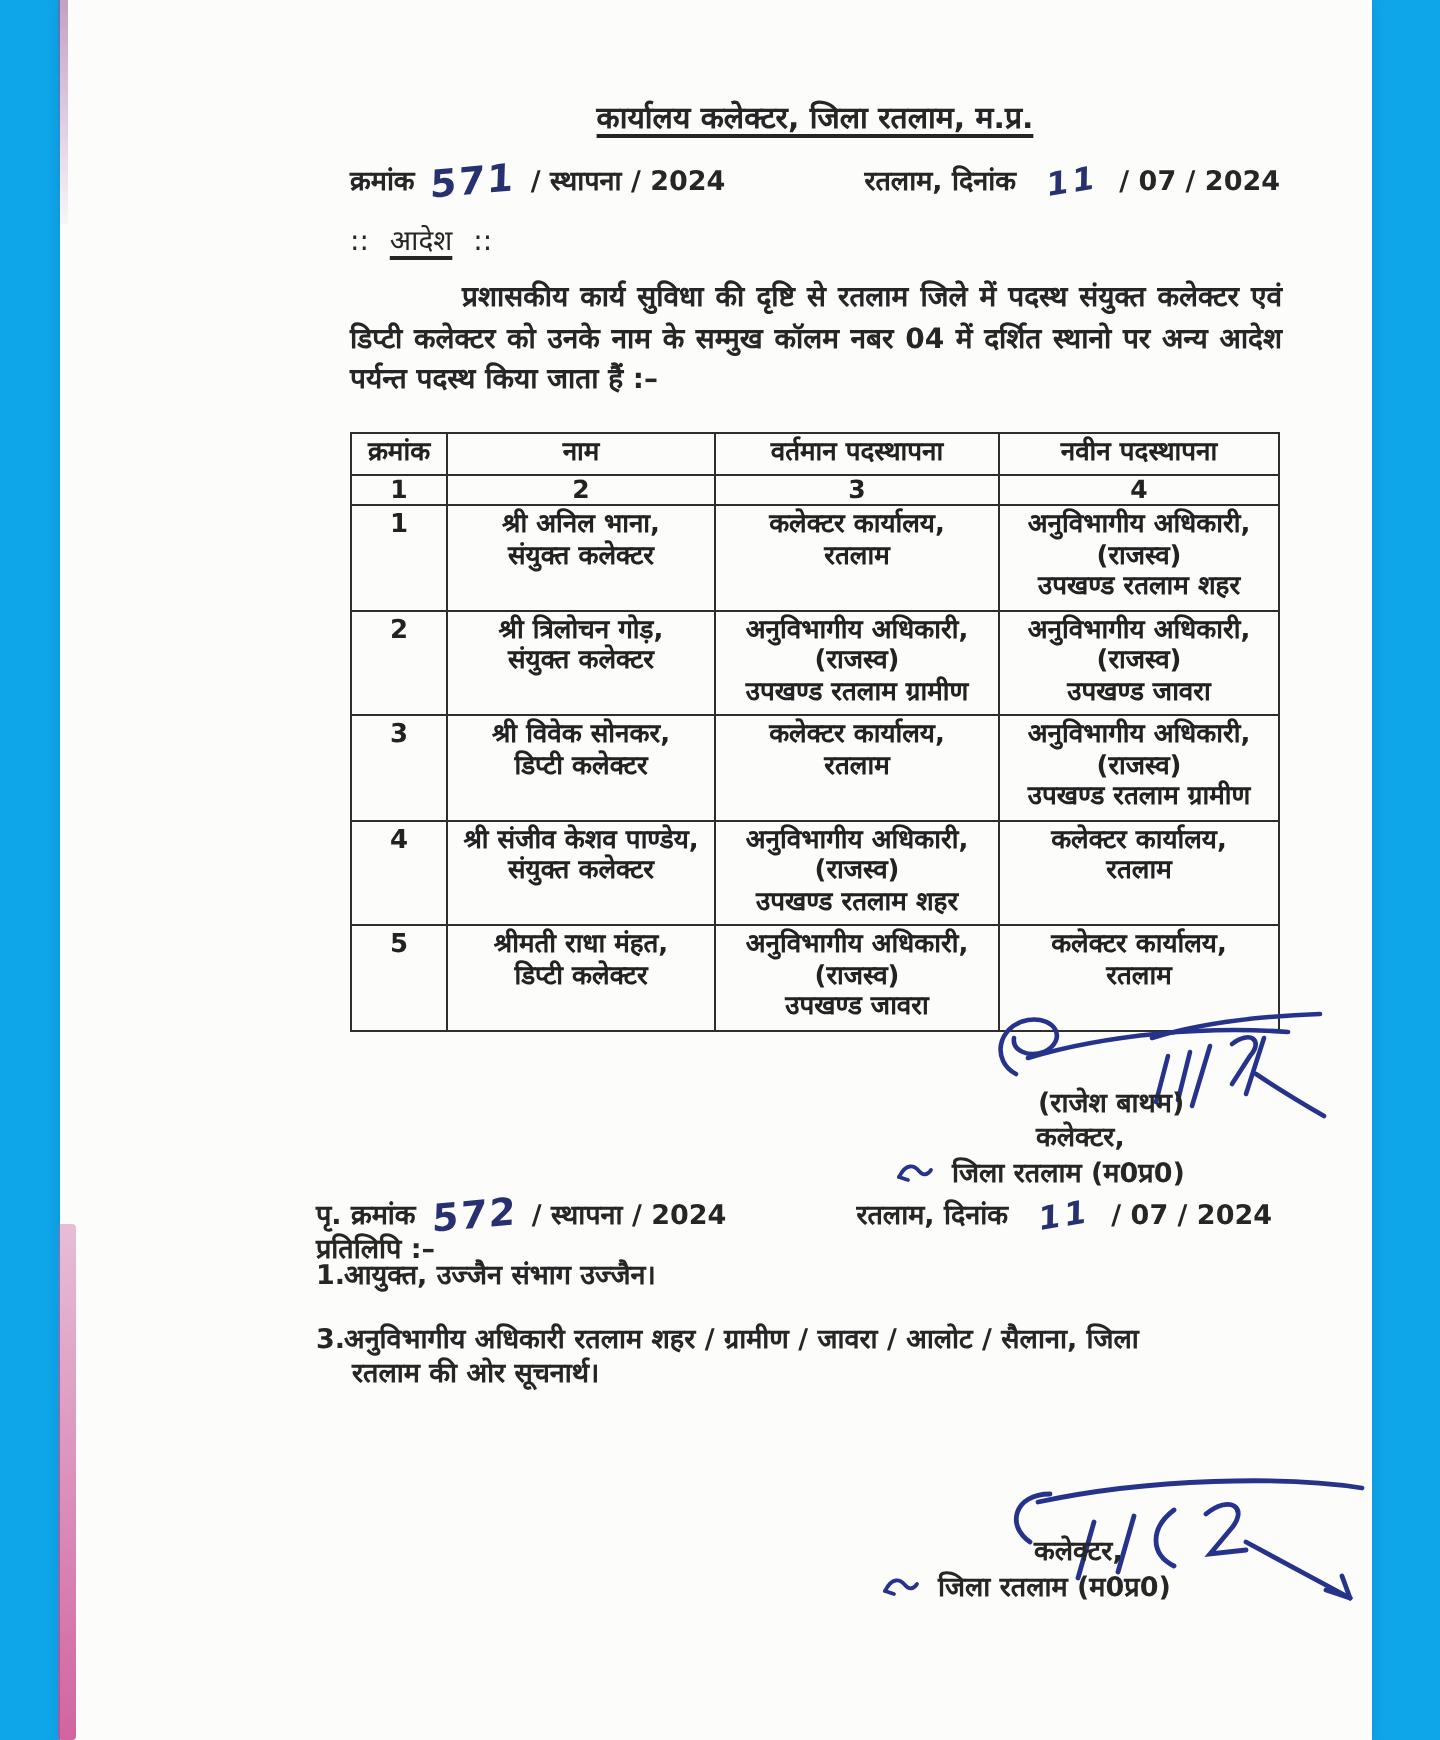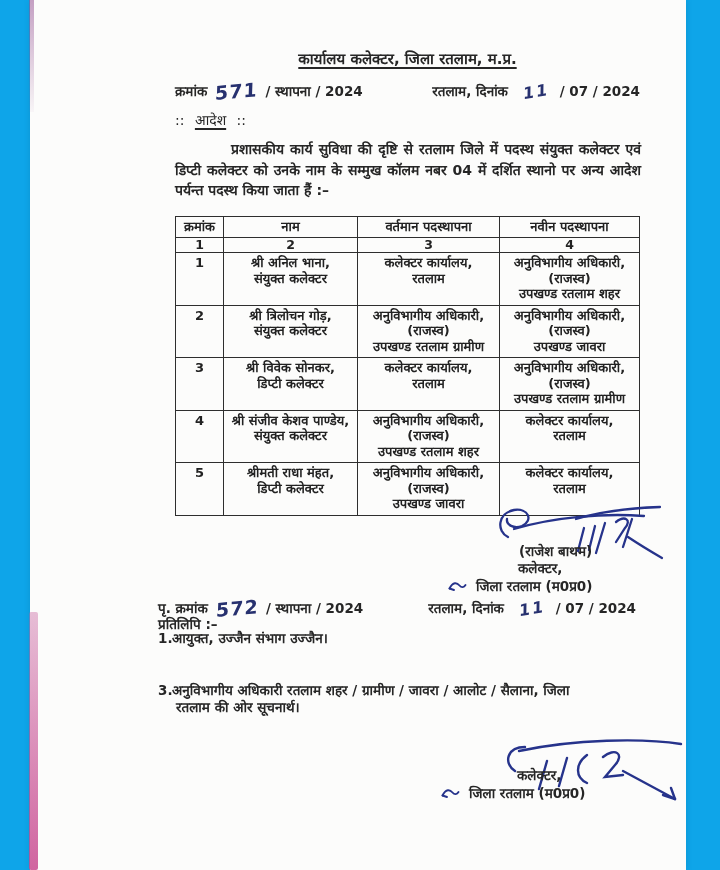--- a/index.html
+++ b/index.html
@@ -51,21 +51,21 @@
   .sig2-svg{top:737px;left:495px;}
   .sig2-desg{top:766px;left:517px;font-size:13.5px;font-weight:700;}
   .sig2-dist{top:784px;left:441px;font-size:13.5px;font-weight:700;display:flex;align-items:center;gap:9px;}
 
   
   .endorse-row{top:597px;left:158px;width:478px;display:flex;justify-content:space-between;
                align-items:baseline;font-size:13.5px;font-weight:600;}
   .copy-head{top:615px;left:158px;font-size:13.5px;font-weight:600;}
   .copy-item{left:158px;width:486px;font-size:13.5px;font-weight:600;line-height:16.5px;
              padding-left:18px;text-indent:-18px;}
-  .ci-1{top:630px;} .ci-2{top:646px;} .ci-3{top:662px;margin-top:20px;} .ci-4{top:696px;} .ci-5{top:712px;}
+  .ci-1{top:630px;} .ci-2{top:646px;} .ci-3{top:662px;} .ci-4{top:696px;} .ci-5{top:712px;}
   .num{display:inline-block;width:14px;text-indent:0;}
   .leader{display:inline-block;height:10px;border-bottom:1.7px dotted #3a3a3a;
           transform:translateY(-2px);margin:0 4px;}
   .leader-4{width:168px;} .leader-5{width:208px;}
 </style>
 </head>
 <body>
 
 <div class="canvas">
   <div class="sheet"></div>

